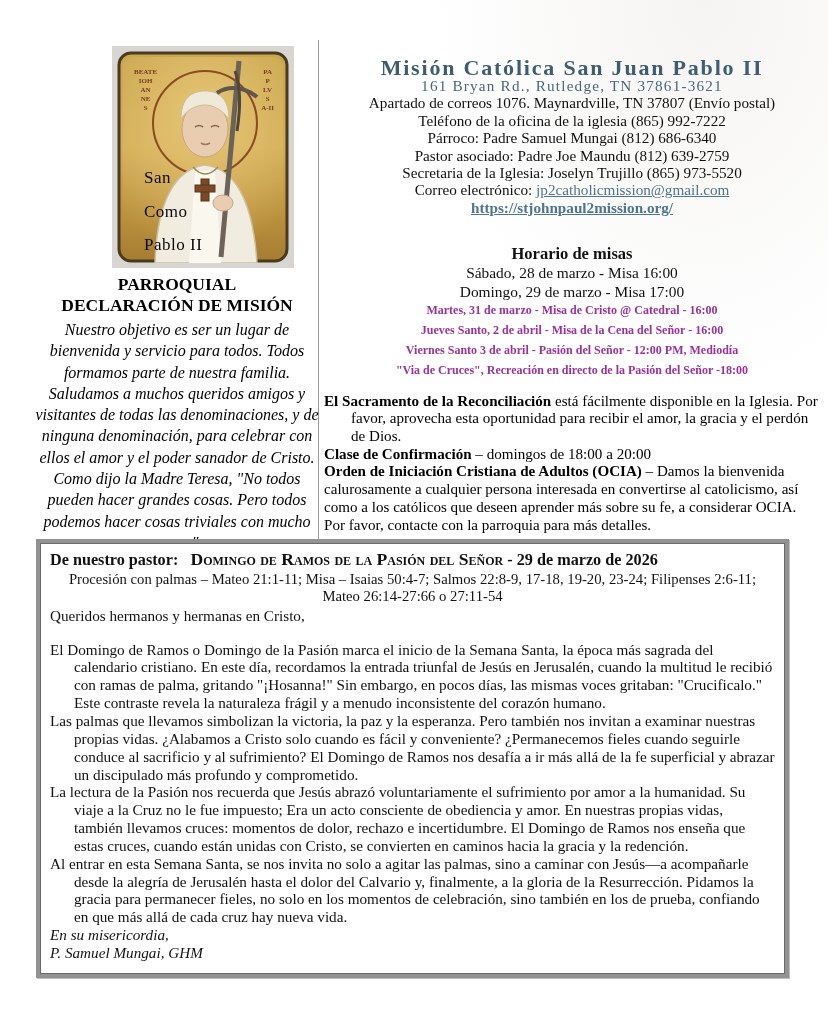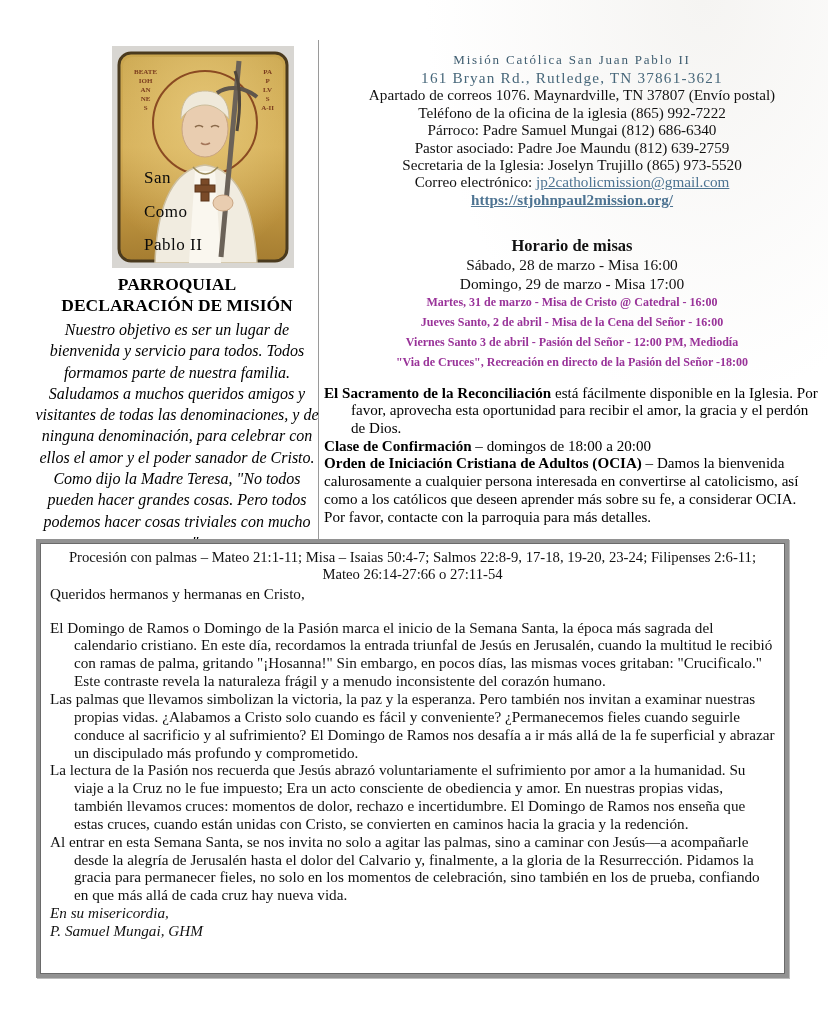--- a/index.html
+++ b/index.html
@@ -60,22 +60,22 @@
     margin-top: 4px; font-style: italic; font-size: 16px; line-height: 21.3px;
     color: #000;
   }
 
   
   .right-col {
     position: absolute; left: 324px; top: 50px; width: 496px;
     text-align: center;
   }
   .h-title {
-    font-weight: normal; font-size: 13px; line-height: 19px;
-    letter-spacing: 1.8px; color: #3f5d70;
+    font-weight: bold; font-size: 22px; line-height: 19px;
+    letter-spacing: 1.8px; color: #3f5d70; margin-top: 8px;
   }
   .h-line { font-size: 15.2px; line-height: 17.4px; color: #101010; }
   .h-addr1 { color: #47677a; letter-spacing: 1.2px; }
   a.h-link { color: #4e7492; text-decoration: underline; cursor: pointer; }
   .h-site { font-weight: bold; }
 
   .sched-title { margin-top: 28px; font-weight: bold; font-size: 16.5px; line-height: 20px; }
   .sched-line { font-size: 15.4px; line-height: 18.6px; color: #101010; }
   .sched-special {
     font-size: 12px; line-height: 19.8px; font-weight: bold; 
@@ -205,20 +205,21 @@
 
       <div class="annc">
         <p class="hang"><b>El Sacramento de la Reconciliación</b><span> está fácilmente disponible en la Iglesia. Por favor, aprovecha esta oportunidad para recibir el amor, la gracia y el perdón de Dios.</span></p>
         <p><b>Clase de Confirmación</b><span> – domingos de 18:00 a 20:00</span></p>
         <p><b>Orden de Iniciación Cristiana de Adultos (OCIA)</b><span> – Damos la bienvenida calurosamente a cualquier persona interesada en convertirse al catolicismo, así como a los católicos que deseen aprender más sobre su fe, a considerar OCIA. Por favor, contacte con la parroquia para más detalles.</span></p>
       </div>
     </div>
   </div>
 
   <div class="letter-box">
+    <div class="l-title"><span>De nuestro pastor:</span>&nbsp;&nbsp;&nbsp;<span class="l-sc">Domingo de Ramos de la Pasión del Señor</span><span> - 29 de marzo de 2026</span></div>
     <div class="l-readings">Procesión con palmas – Mateo 21:1-11; Misa – Isaias 50:4-7; Salmos 22:8-9, 17-18, 19-20, 23-24; Filipenses 2:6-11;
 Mateo 26:14-27:66 o 27:11-54</div>
     <div class="l-greeting">Queridos hermanos y hermanas en Cristo,</div>
     <div class="l-body">
       <p class="first">El Domingo de Ramos o Domingo de la Pasión marca el inicio de la Semana Santa, la época más sagrada del calendario cristiano. En este día, recordamos la entrada triunfal de Jesús en Jerusalén, cuando la multitud le recibió con ramas de palma, gritando "¡Hosanna!" Sin embargo, en pocos días, las mismas voces gritaban: "Crucificalo." Este contraste revela la naturaleza frágil y a menudo inconsistente del corazón humano.</p>
       <p>Las palmas que llevamos simbolizan la victoria, la paz y la esperanza. Pero también nos invitan a examinar nuestras propias vidas. ¿Alabamos a Cristo solo cuando es fácil y conveniente? ¿Permanecemos fieles cuando seguirle conduce al sacrificio y al sufrimiento? El Domingo de Ramos nos desafía a ir más allá de la fe superficial y abrazar un discipulado más profundo y comprometido.</p>
       <p>La lectura de la Pasión nos recuerda que Jesús abrazó voluntariamente el sufrimiento por amor a la humanidad. Su viaje a la Cruz no le fue impuesto; Era un acto consciente de obediencia y amor. En nuestras propias vidas, también llevamos cruces: momentos de dolor, rechazo e incertidumbre. El Domingo de Ramos nos enseña que estas cruces, cuando están unidas con Cristo, se convierten en caminos hacia la gracia y la redención.</p>
       <p>Al entrar en esta Semana Santa, se nos invita no solo a agitar las palmas, sino a caminar con Jesús—a acompañarle desde la alegría de Jerusalén hasta el dolor del Calvario y, finalmente, a la gloria de la Resurrección. Pidamos la gracia para permanecer fieles, no solo en los momentos de celebración, sino también en los de prueba, confiando en que más allá de cada cruz hay nueva vida.</p>
     </div>
     <div class="l-closing">En su misericordia,</div>

